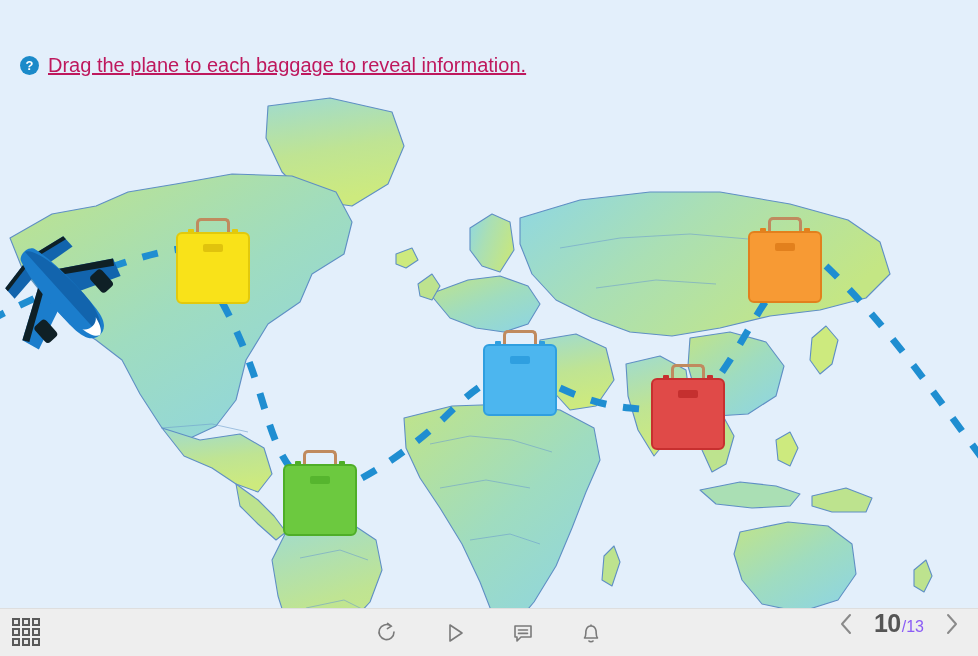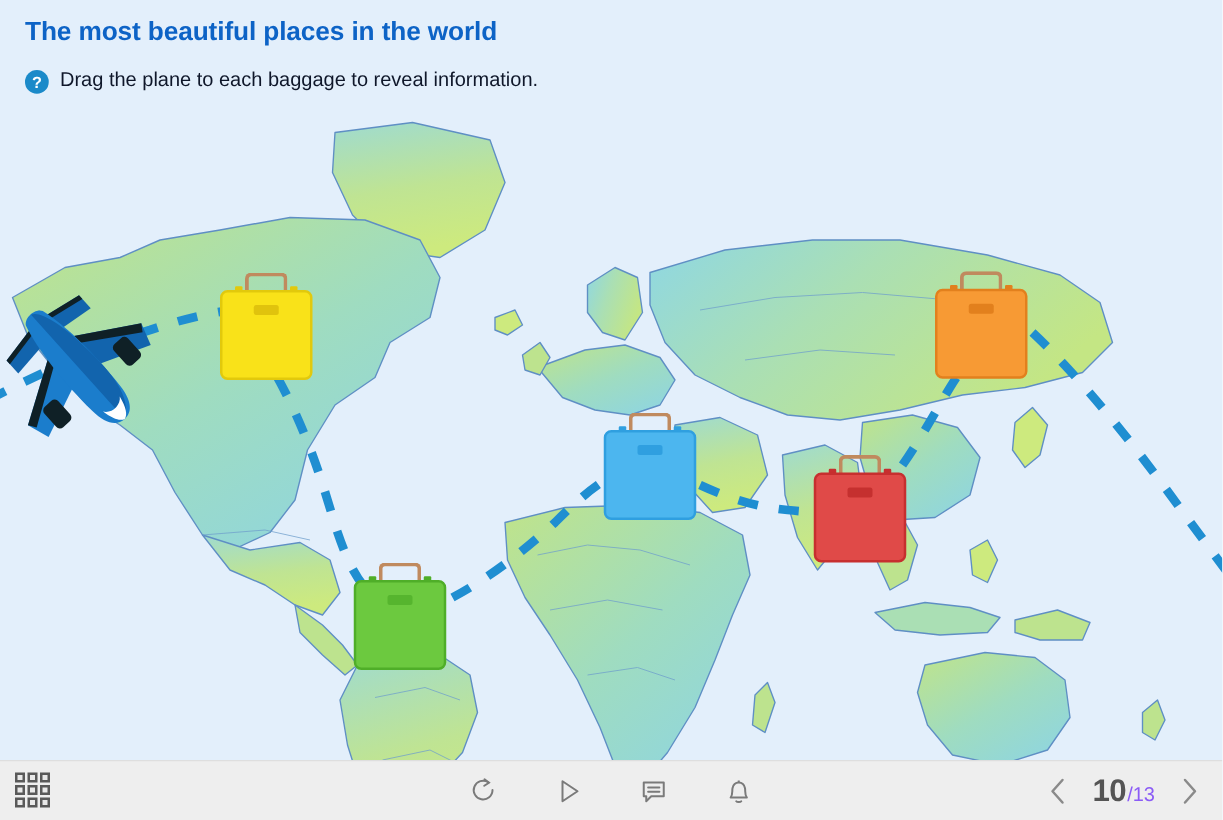--- a/index.html
+++ b/index.html
@@ -51,23 +51,24 @@
     border-radius: 50%;
     background: #1b8ac9;
     color: #ffffff;
     font-size: 13px;
     font-weight: bold;
     line-height: 19px;
     text-align: center;
     flex: none;
   }
   #hint-text {
-    font-size: 16px;
-    color: #0f172a;
+    font-size: 20px;
+    color: #be185d;
     white-space: nowrap;
+    text-decoration: underline;
   }
 
   
   #map-wrap {
     position: absolute;
     left: 0;
     top: 88px;
     width: 978px;
     height: 520px;
     overflow: hidden;
@@ -190,21 +191,20 @@
     justify-content: center;
     cursor: pointer;
     pointer-events: auto;
   }
   #pager {
     position: absolute;
     right: 14px;
     top: 0;
     height: 48px;
     display: flex;
-    align-items: center;
     gap: 16px;
   }
   .chev {
     width: 24px;
     height: 30px;
     display: flex;
     align-items: center;
     justify-content: center;
     cursor: pointer;
   }
@@ -225,21 +225,20 @@
     font-weight: normal;
     margin-left: 1px;
   }
 </style>
 </head>
 <body>
 
 <div id="stage">
 
   <div id="header">
-    <div id="page-title">The most beautiful places in the world</div>
     <div id="hint-row">
       <div id="hint-icon">?</div>
       <div id="hint-text">Drag the plane to each baggage to reveal information.</div>
     </div>
   </div>
 
   <div id="map-wrap">
     <svg id="map-svg" width="978" height="520" viewBox="0 0 978 520">
       <defs>
         <linearGradient id="gLand" x1="0" y1="0" x2="1" y2="0.45">

